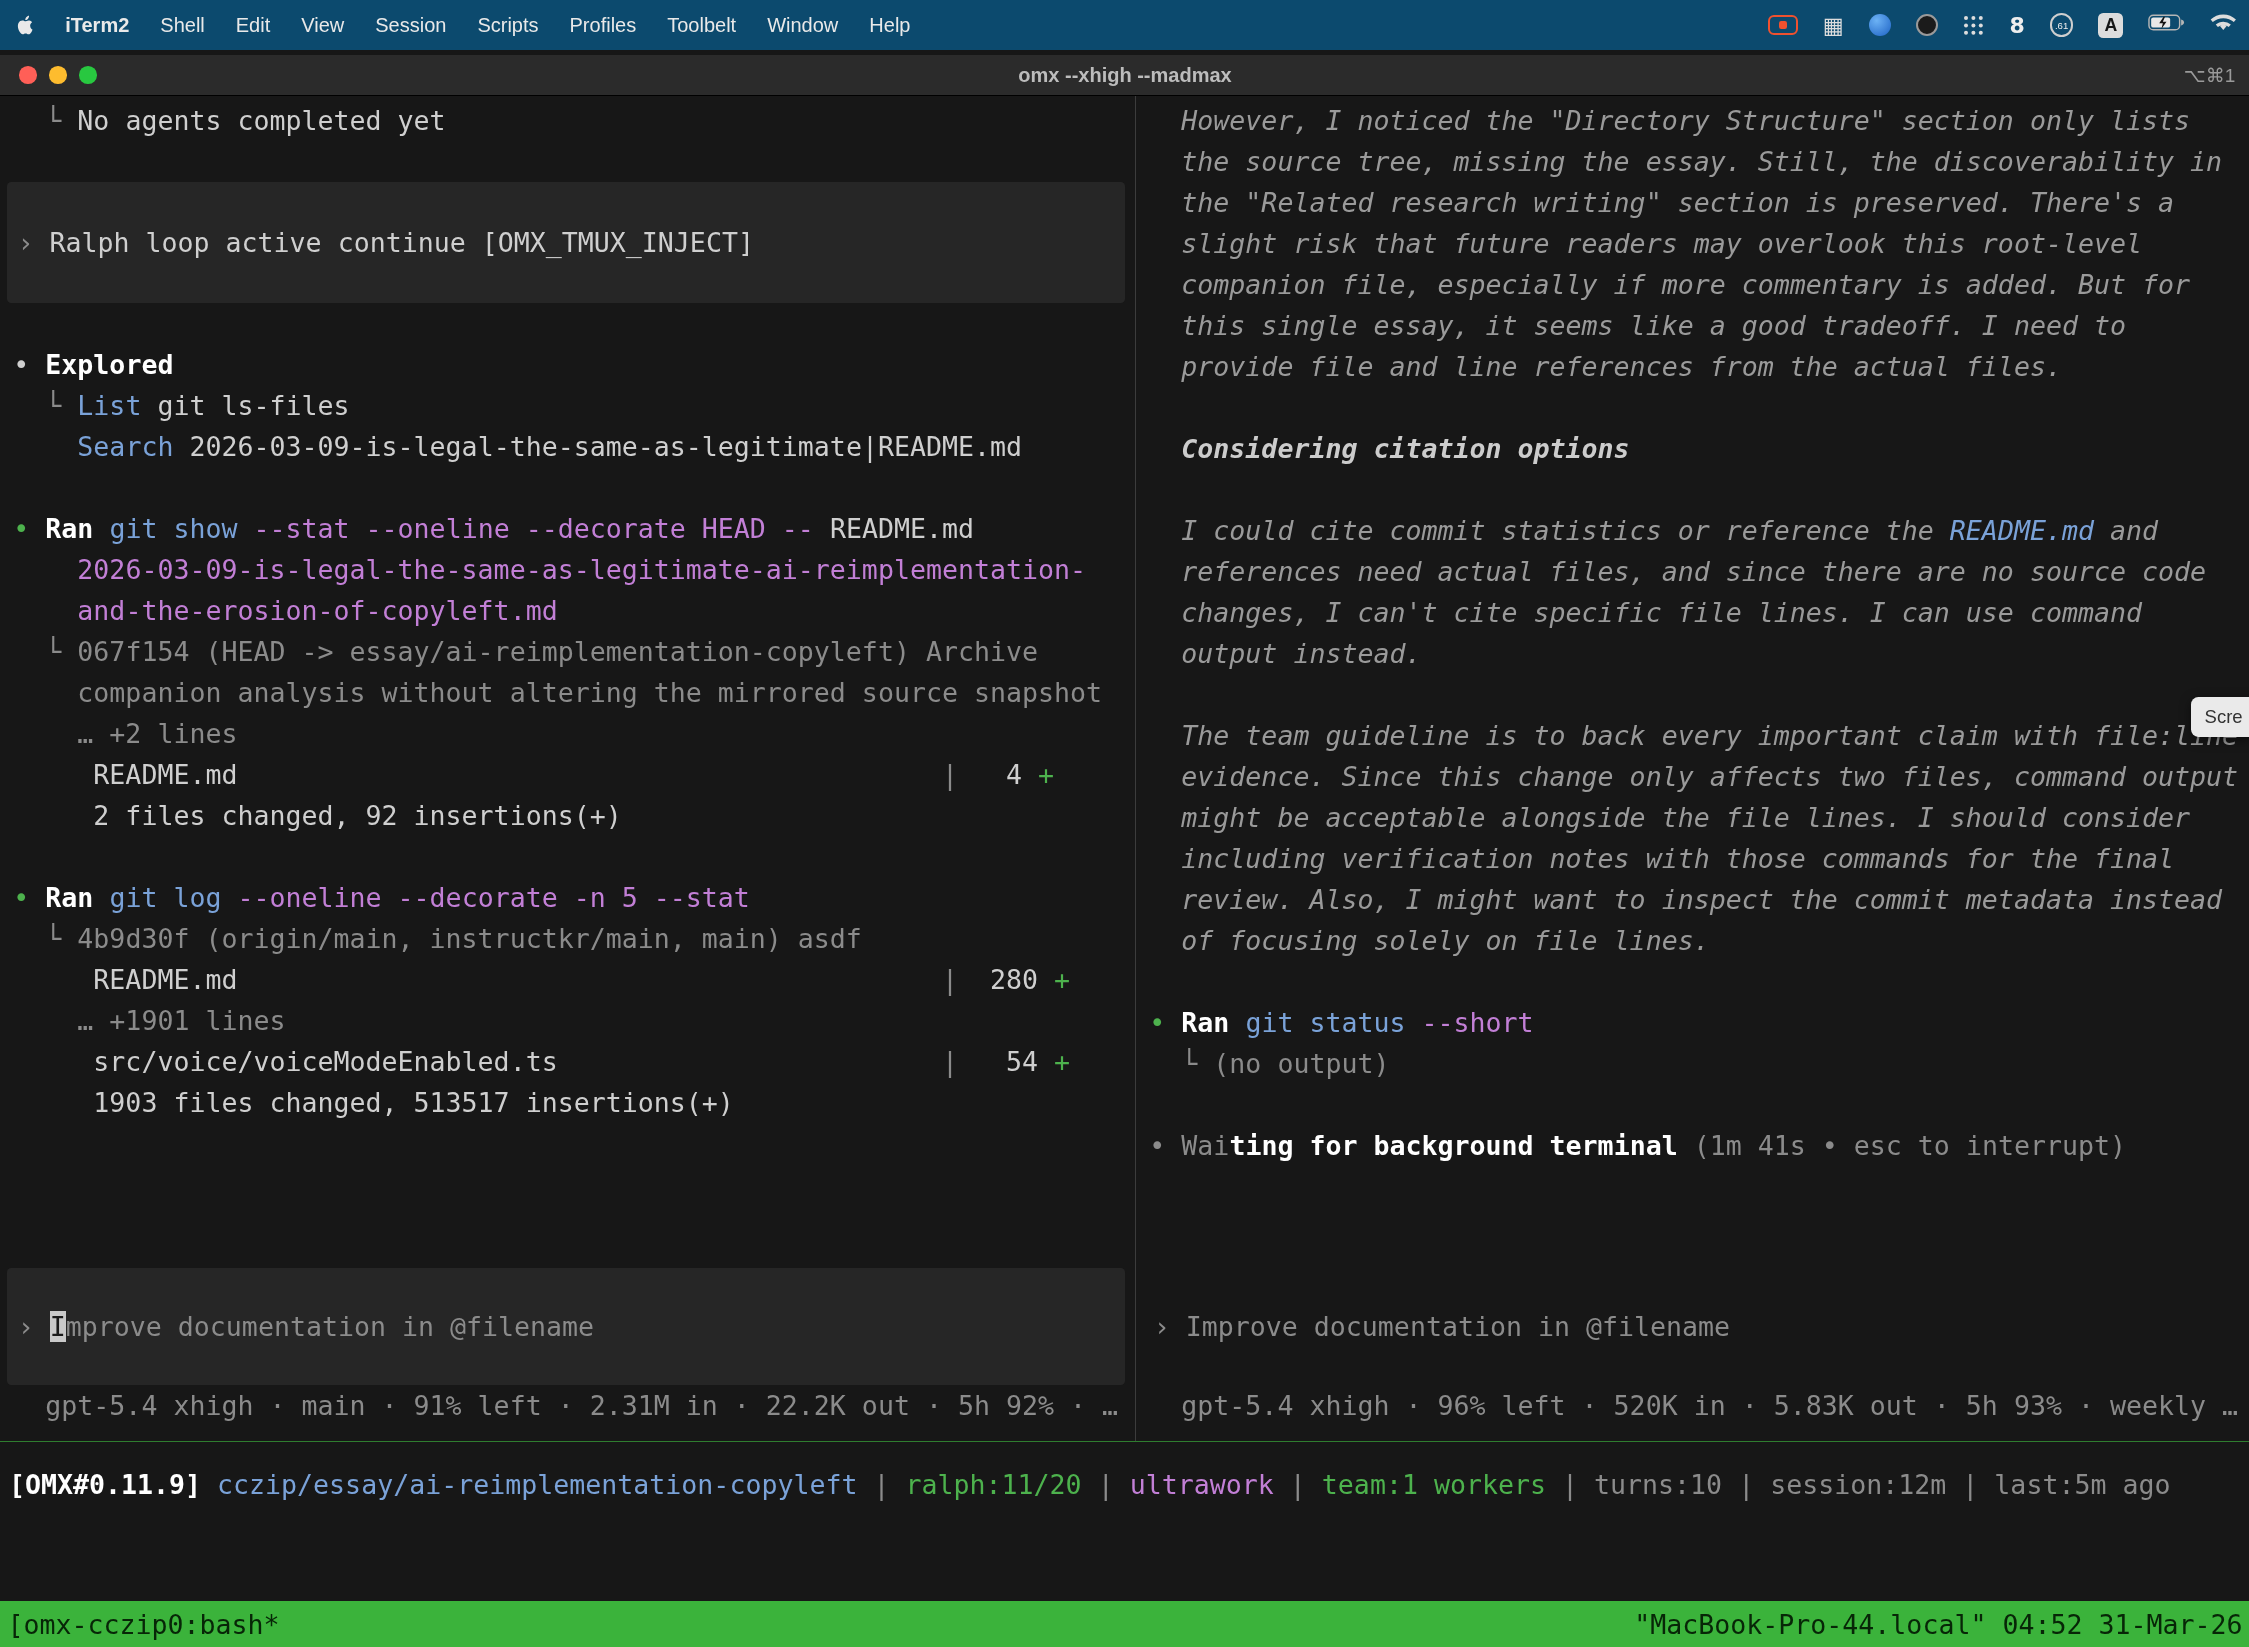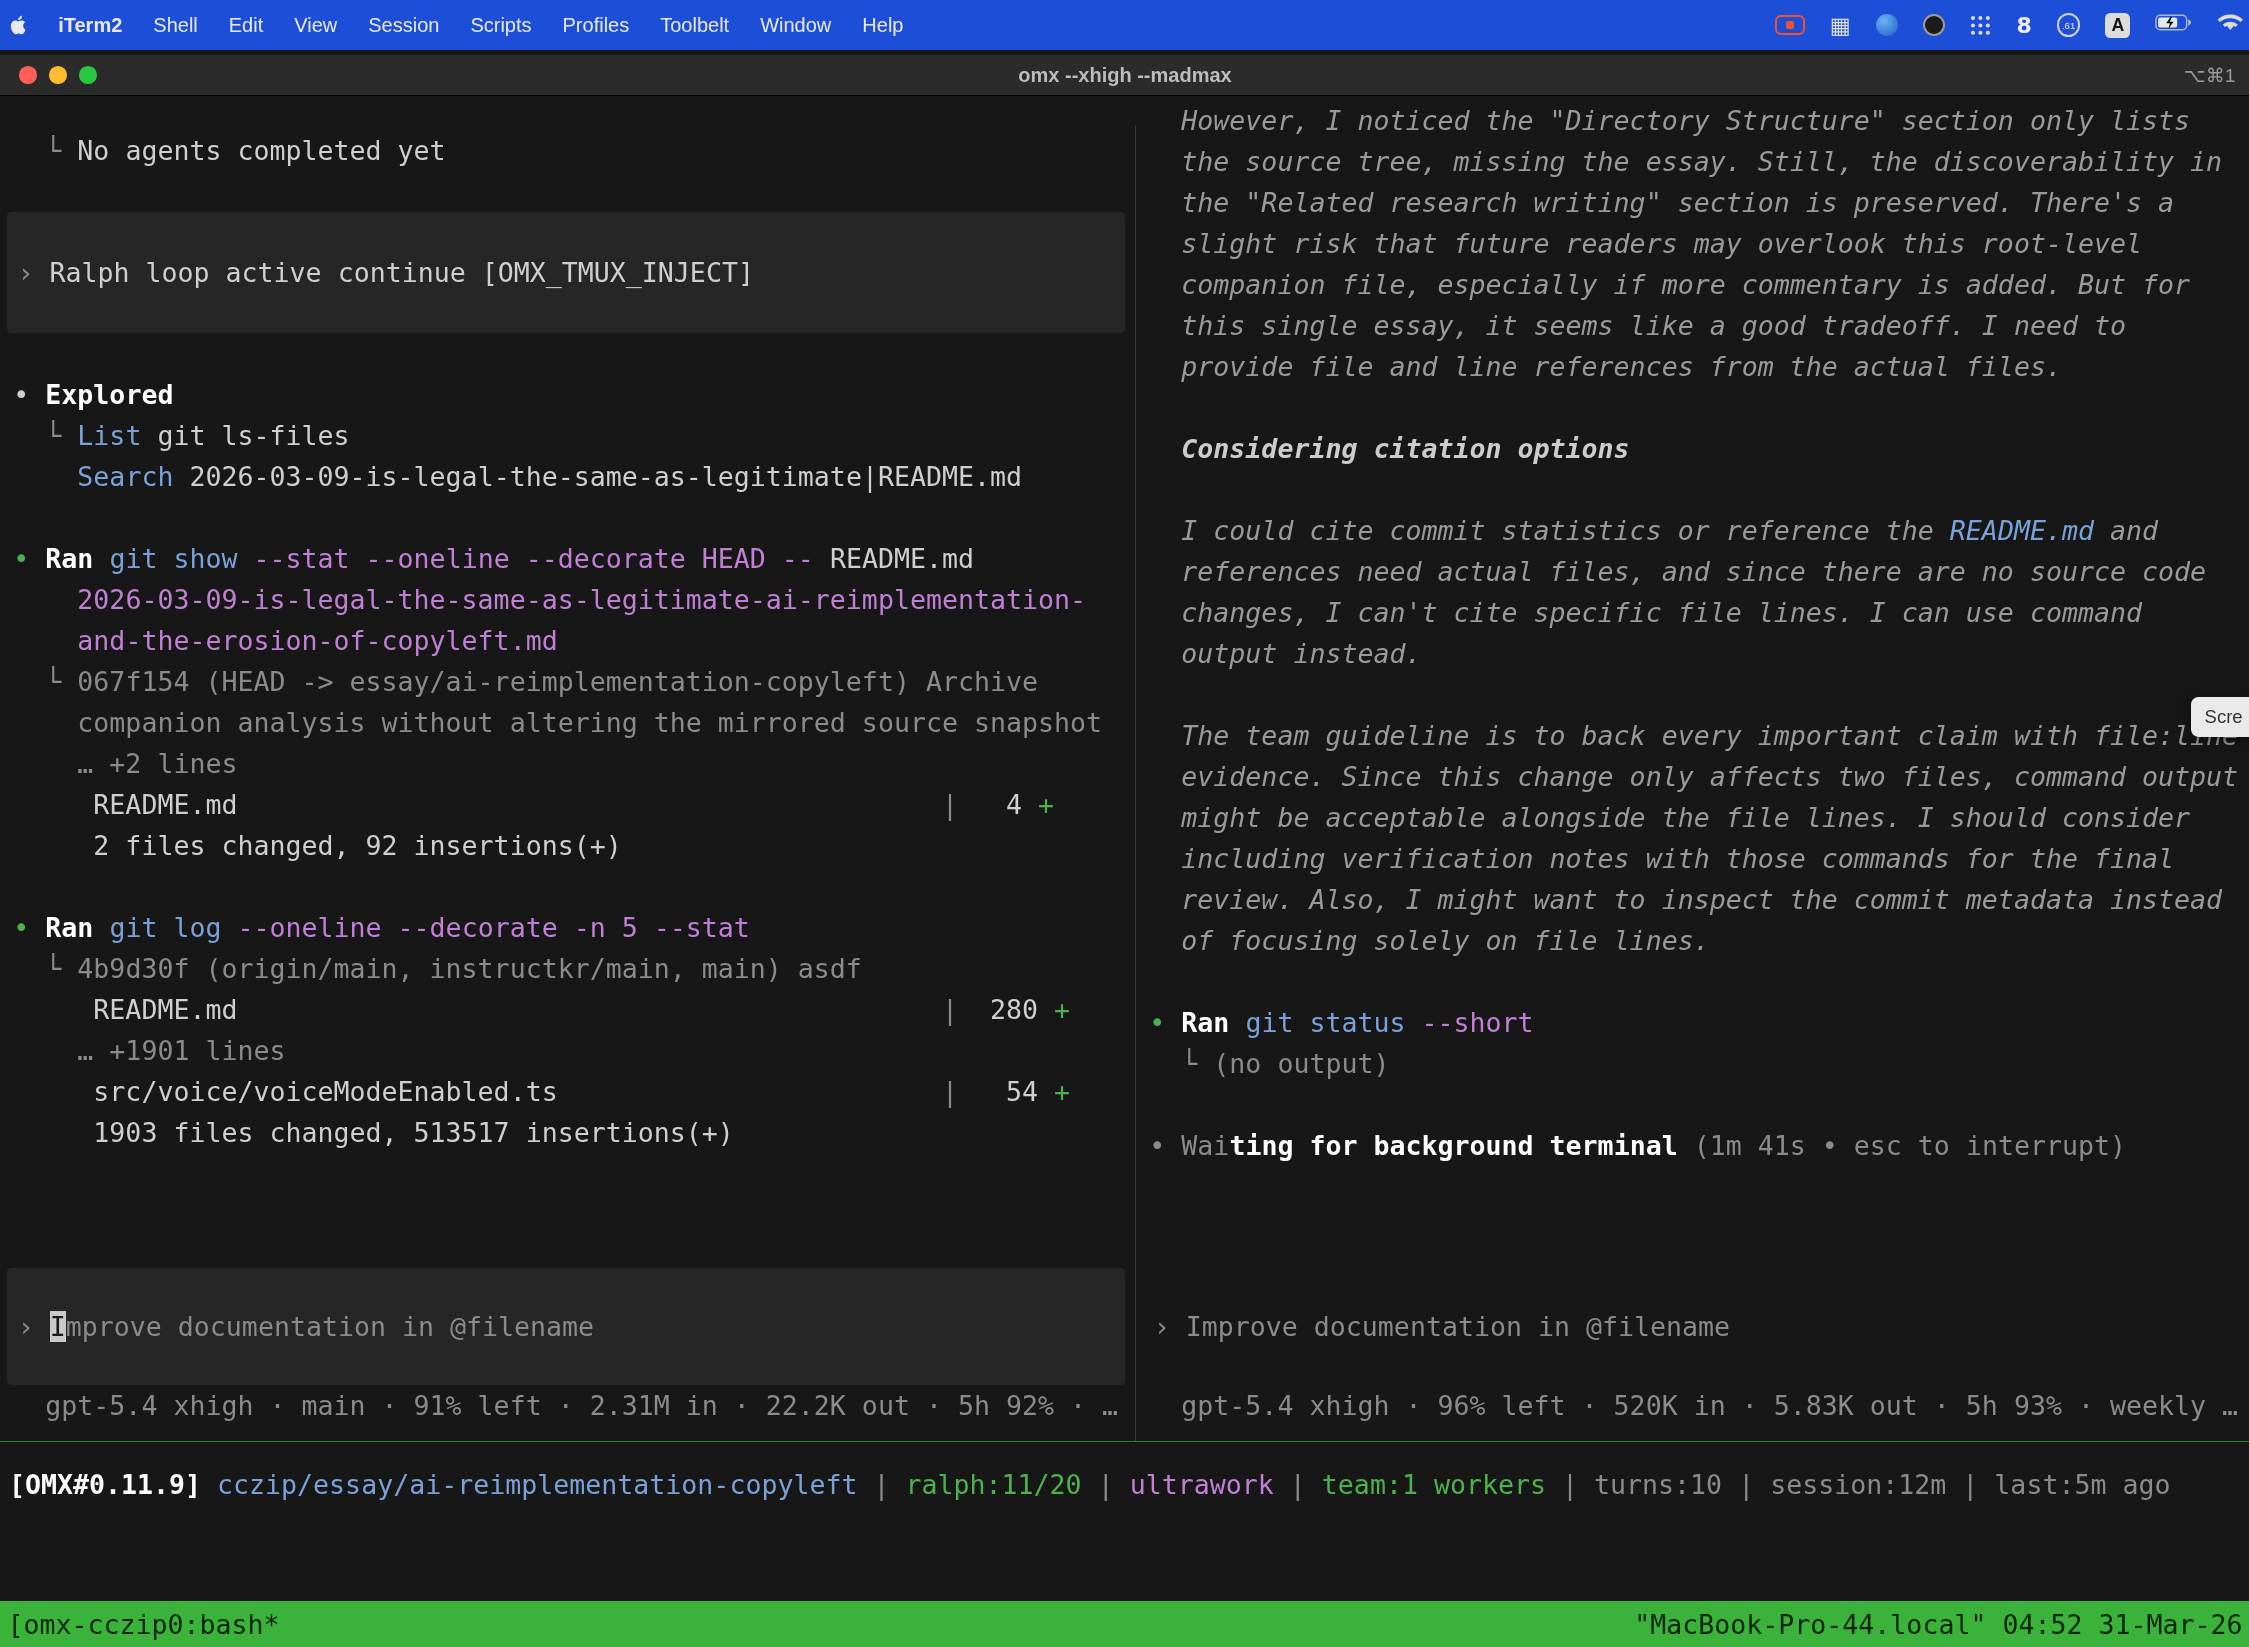--- a/index.html
+++ b/index.html
@@ -2,24 +2,24 @@
 <html style="font-size:11.8px"><head>
 <meta charset="utf-8">
 <style>
   * { box-sizing: border-box; margin: 0; padding: 0; }
   html, body { width: 2250px; height: 1648px; background: #000; }
   .screen { position: relative; width: 2250px; height: 1648px; overflow: hidden; background: #171717; }
 
   
   .menubar {
     position: absolute; top: 0; left: 0; right: 0; height: 50px;
-    background: #1d4ed8; color: #e9e9e9;
+    background: #0c4a6e; color: #e9e9e9;
     display: flex; justify-content: space-between; align-items: center;
     font-family: "Liberation Sans", sans-serif; font-size: 20px;
-    padding: 0 6px;
+    padding: 0 13px;
   }
   .mb-left { display: flex; align-items: center; }
   .apple { display: flex; align-items: center; padding: 0 13.3px 0 4.4px; }
   .mb-item { padding: 0 15.5px; white-space: nowrap; }
   .mb-item.app { font-weight: bold; }
   .mb-right { display: flex; align-items: center; gap: 25px; }
   .rec { width: 29.5px; height: 20px; border: 2.2px solid #f0512f; border-radius: 5.9px;
          display: flex; align-items: center; justify-content: center; }
   .rec-dot { width: 7.4px; height: 7.4px; background: #f0512f; border-radius: 2.2px; }
   .glyph-icon { font-family: "DejaVu Sans", sans-serif; font-size: 22px; color: #dddddd; }
@@ -52,21 +52,21 @@
   .wshortcut { position: absolute; right: 14.8px; color: #9a9a9a; font: 19px "Liberation Sans", sans-serif; }
 
   
   .terminal {
     position: absolute; top: 96px; left: 0; right: 0; bottom: 0;
     background: #171717;
     font-family: "DejaVu Sans Mono", monospace; font-size: 26.6px;
   }
   .panes { display: flex; height: 1346px; border-bottom: 1.5px solid #2f7d2f; }
   .pane { display: flex; flex-direction: column; padding: 4.4px 0 14.8px 13.3px; overflow: hidden; }
-  .pane.left { width: 1136px; border-right: 1.5px solid #3c3c3c; margin-top: 30px; }
+  .pane.left { width: 1136px; border-right: 1.5px solid #3c3c3c; }
   .pane.right { flex: 1; }
   .tl { white-space: pre; height: 41px; line-height: 41px; overflow: hidden; }
   .cmdbox { background: #262626; border-radius: 4.4px; margin: 41px 10.3px 41px -5.9px; padding: 40px 10px; }
   .inputbox { background: #262626; border-radius: 4.4px; margin: auto 10.3px 0 -5.9px; padding: 38px 10.3px; }
   .inputbox.ghost { background: transparent; }
   .panestatus { margin-top: 0; }
 
   .c-fg { color: #cfcfcf; }
   .c-boldfg { color: #ffffff; font-weight: bold; }
   .c-dim { color: #8b8b8b; }

